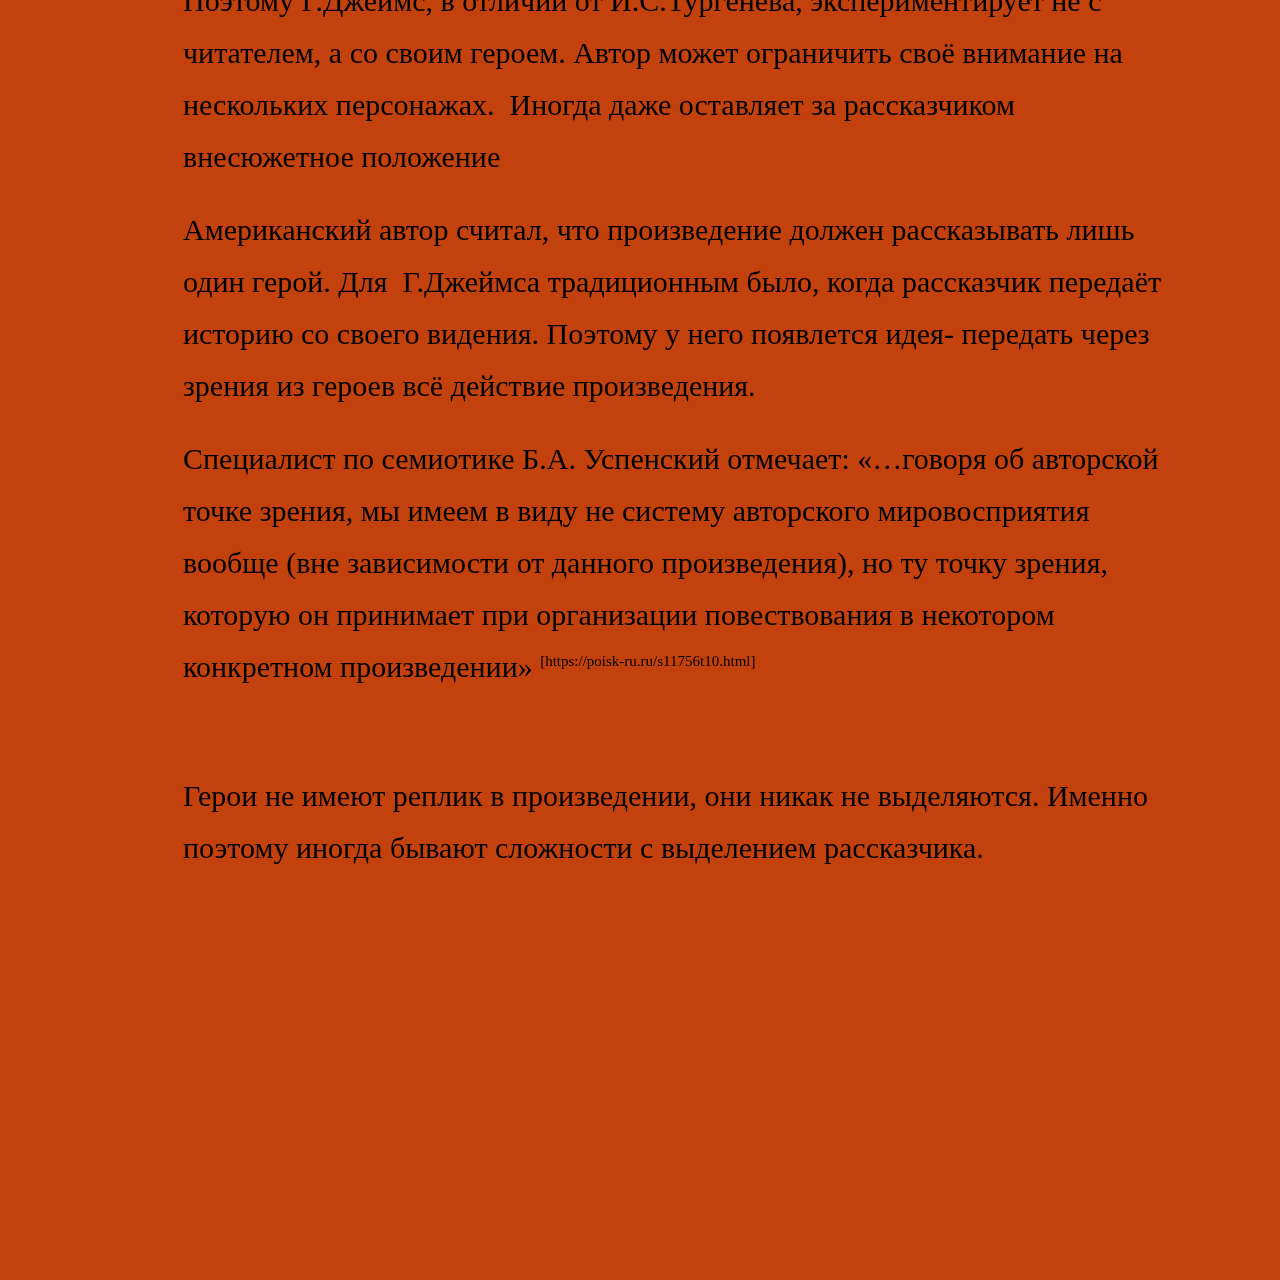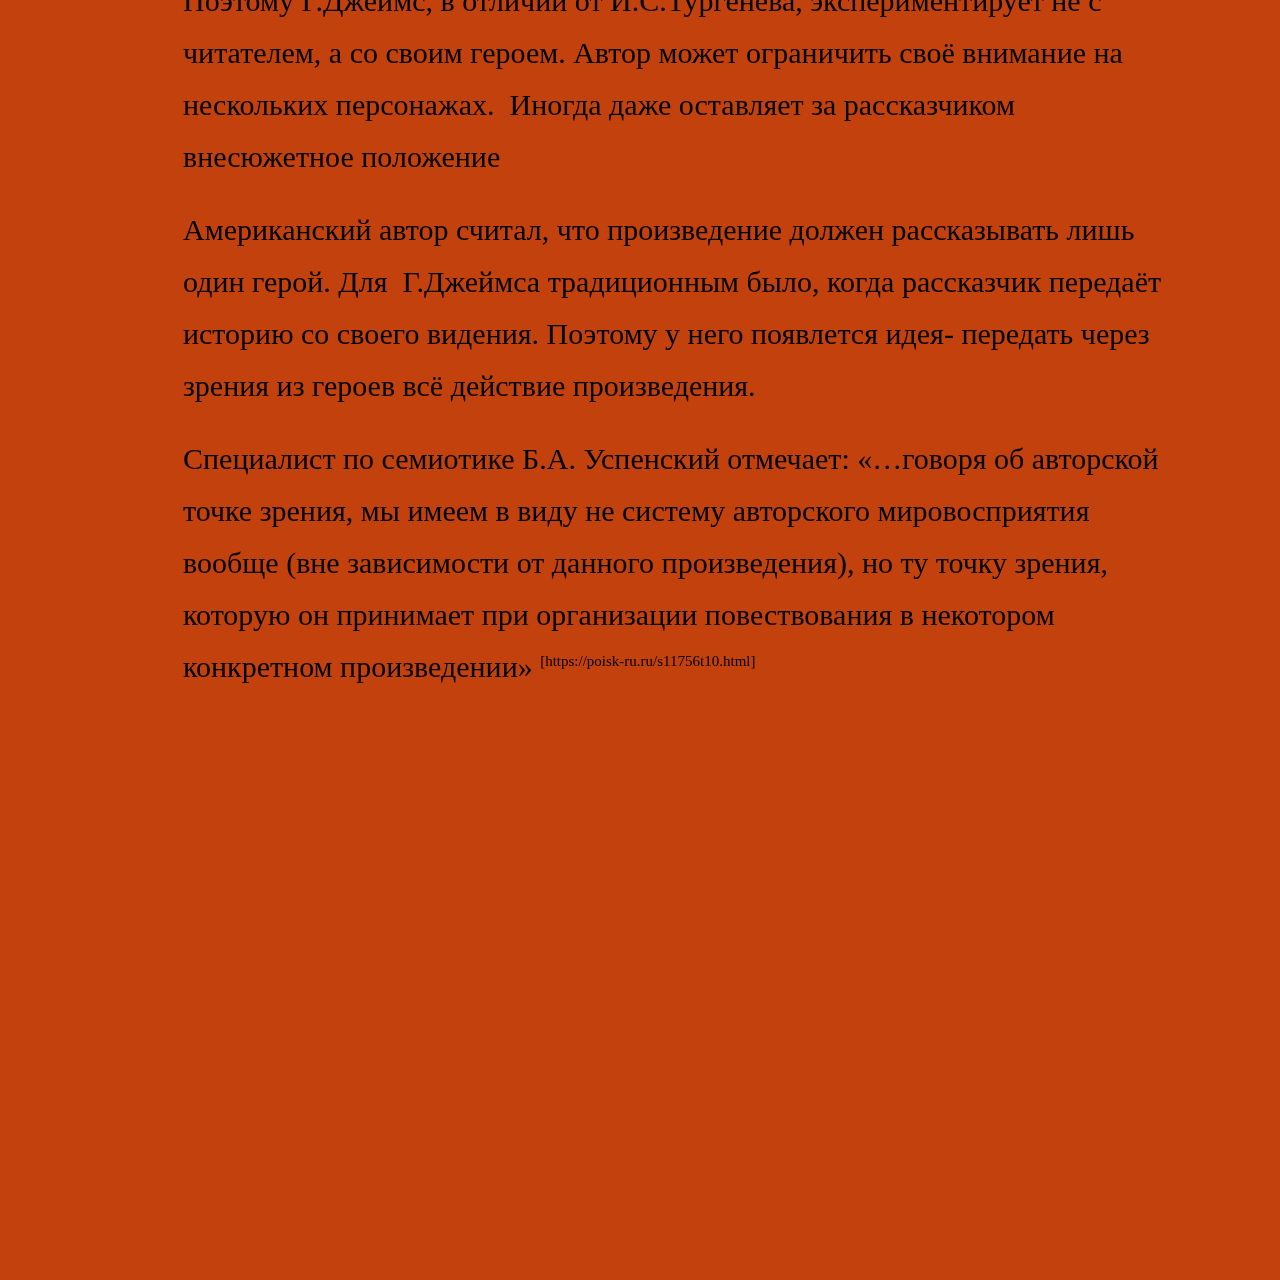--- a/index.html
+++ b/index.html
@@ -50,14 +50,15 @@
 <div class="page">
   <div class="text-block">
     <p class="first-paragraph">Поэтому Г.Джеймс, в отличии от И.С.Тургенева, экспериментирует не с читателем, а со своим героем. Автор может ограничить своё внимание на нескольких персонажах.  Иногда даже оставляет за рассказчиком внесюжетное положение</p>
 
 
 
     <p>Американский автор считал, что произведение должен рассказывать лишь один герой. Для  Г.Джеймса традиционным было, когда рассказчик передаёт историю со своего видения. Поэтому у него появлется идея- передать через зрения из героев всё действие произведения.</p>
 
     <p><span>Специалист по семиотике Б.А. Успенский отмечает: «…говоря об авторской точке зрения, мы имеем в виду не систему авторского мировосприятия вообще (вне зависимости от данного произведения), но ту точку зрения, которую он принимает при организации повествования в некотором конкретном произведении» </span><span class="citation-sup">[https://poisk-ru.ru/s11756t10.html]</span></p>
 
+    <p class="after-blank">Герои не имеют реплик в произведении, они никак не выделяются. Именно поэтому иногда бывают сложности с выделением рассказчика.</p>
   </div>
 </div>
 
 </body></html>

